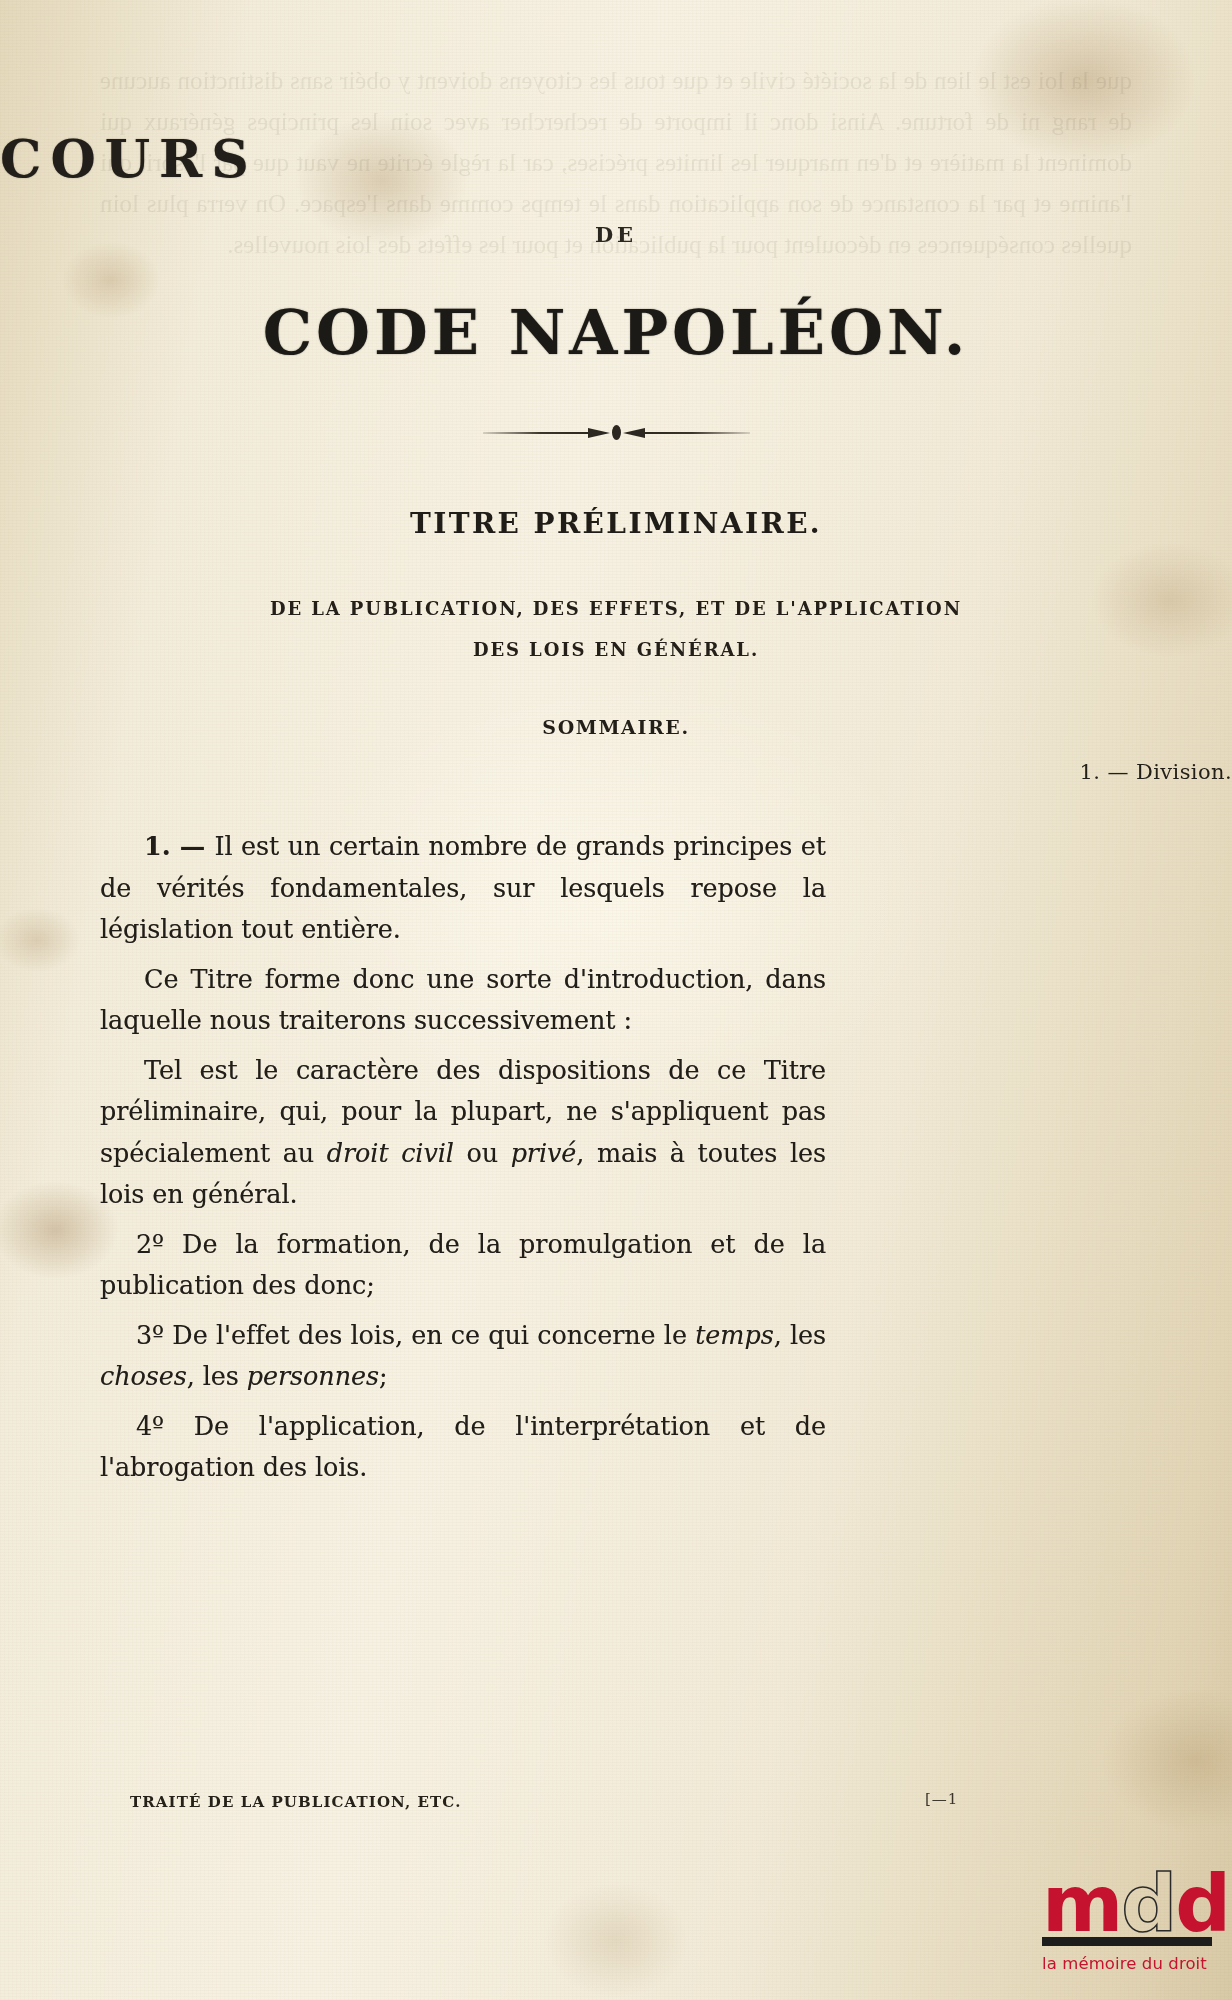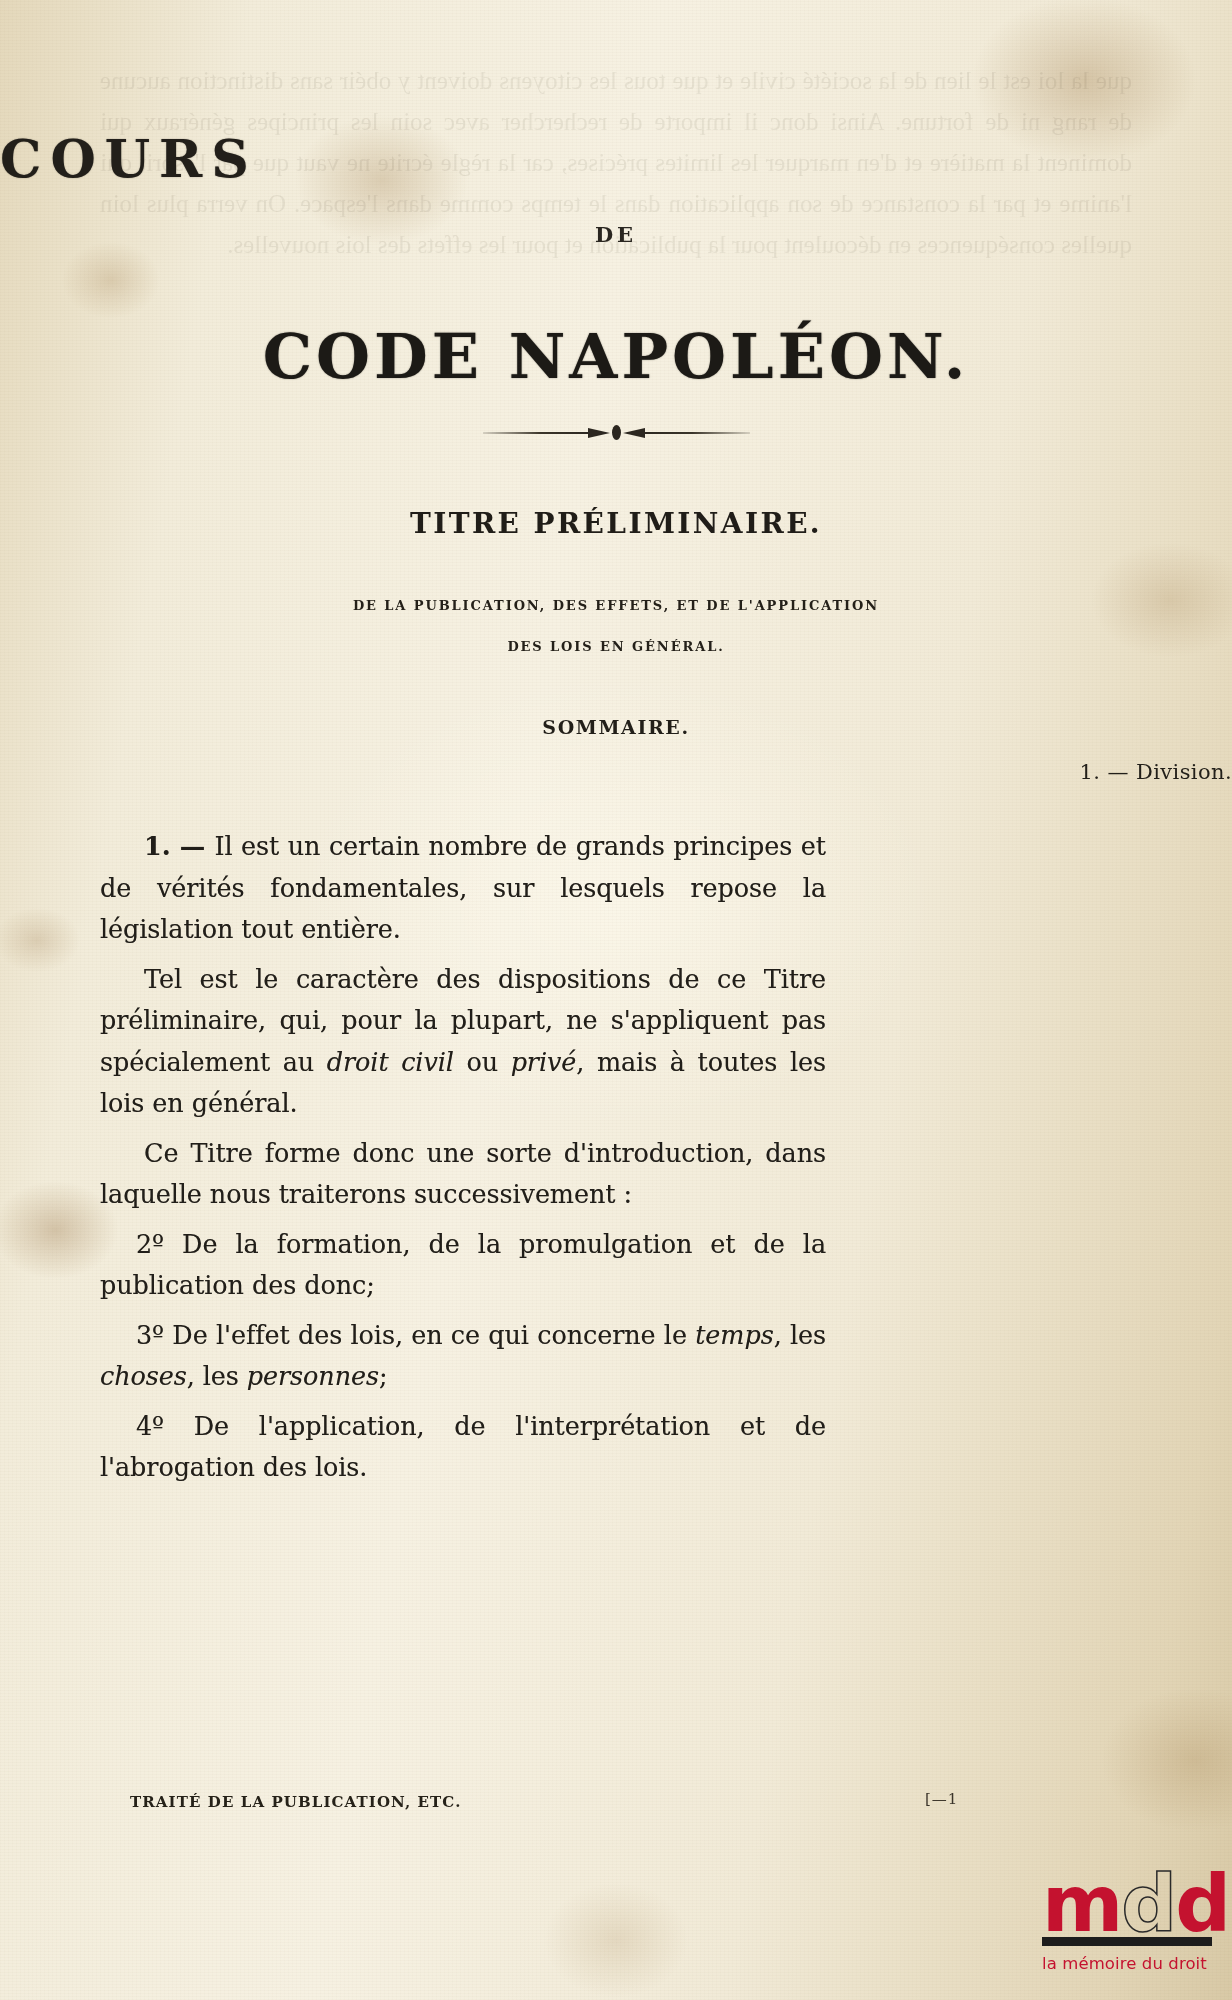--- a/index.html
+++ b/index.html
@@ -87,21 +87,20 @@
   }
   .title-main {
     top: 296px; left: 0; width: 100%;
     text-align: center;
     font-family: "DejaVu Serif", "Liberation Serif", serif;
     font-weight: 700;
     font-size: 62px;
     letter-spacing: 4px;
     color: #1c1a16;
     text-shadow: 0 0 1.4px rgba(30,26,20,0.6);
-    margin-top: 24px;
   }
 
   
   .ornament {
     top: 425px; left: 0; width: 100%;
     display: flex; align-items: center; justify-content: center;
   }
   .orn-line-l, .orn-line-r {
     width: 105px; height: 2px;
     background: linear-gradient(90deg, rgba(40,36,28,0.15), #3a3429 55%, #2c2720);
@@ -131,21 +130,21 @@
     font-weight: 700;
     font-size: 28px;
     letter-spacing: 2.4px;
     color: #201d18;
   }
   .subhead {
     left: 0; width: 100%;
     text-align: center;
     font-family: "DejaVu Serif", "Liberation Serif", serif;
     font-weight: 700;
-    font-size: 13px;
+    font-size: 18px;
     letter-spacing: 1.9px;
     color: #242019;
   }
   .subhead-1 { top: 598px; }
   .subhead-2 { top: 639px; }
 
   .sommaire {
     top: 716px; left: 0; width: 100%;
     text-align: center;
     font-family: "DejaVu Serif", "Liberation Serif", serif;
@@ -275,23 +274,23 @@
     <div class="tx subhead subhead-1">DE LA PUBLICATION, DES EFFETS, ET DE L'APPLICATION</div>
     <div class="tx subhead subhead-2">DES LOIS EN GÉNÉRAL.</div>
 
     <div class="tx sommaire">SOMMAIRE.</div>
     <div class="tx sommaire-item">1. — Division.</div>
 
     <div id="body-block">
 
       <p><span class="lead-num">1. — </span><span>Il est un certain nombre de grands principes et de vérités fondamentales, sur lesquels repose la législation tout entière.</span></p>
 
+      <p><span>Ce Titre forme donc une sorte d'introduction, dans laquelle nous traiterons successivement :</span></p>
+
       <p><span>Tel est le caractère des dispositions de ce Titre préliminaire, qui, pour la plupart, ne s'appliquent pas spécialement au </span><i>droit civil</i><span> ou </span><i>privé</i><span>, mais à toutes les lois en général.</span></p>
-
-      <p><span>Ce Titre forme donc une sorte d'introduction, dans laquelle nous traiterons successivement :</span></p>
 
 
       <p class="tight">2º De la formation, de la promulgation et de la publication des donc;</p>
 
       <p class="tight"><span>3º De l'effet des lois, en ce qui concerne le </span><i>temps</i><span>, les </span><i>choses</i><span>, les </span><i>personnes</i><span>;</span></p>
 
       <p class="tight">4º De l'application, de l'interprétation et de l'abrogation des lois.</p>
 
     </div>
 

